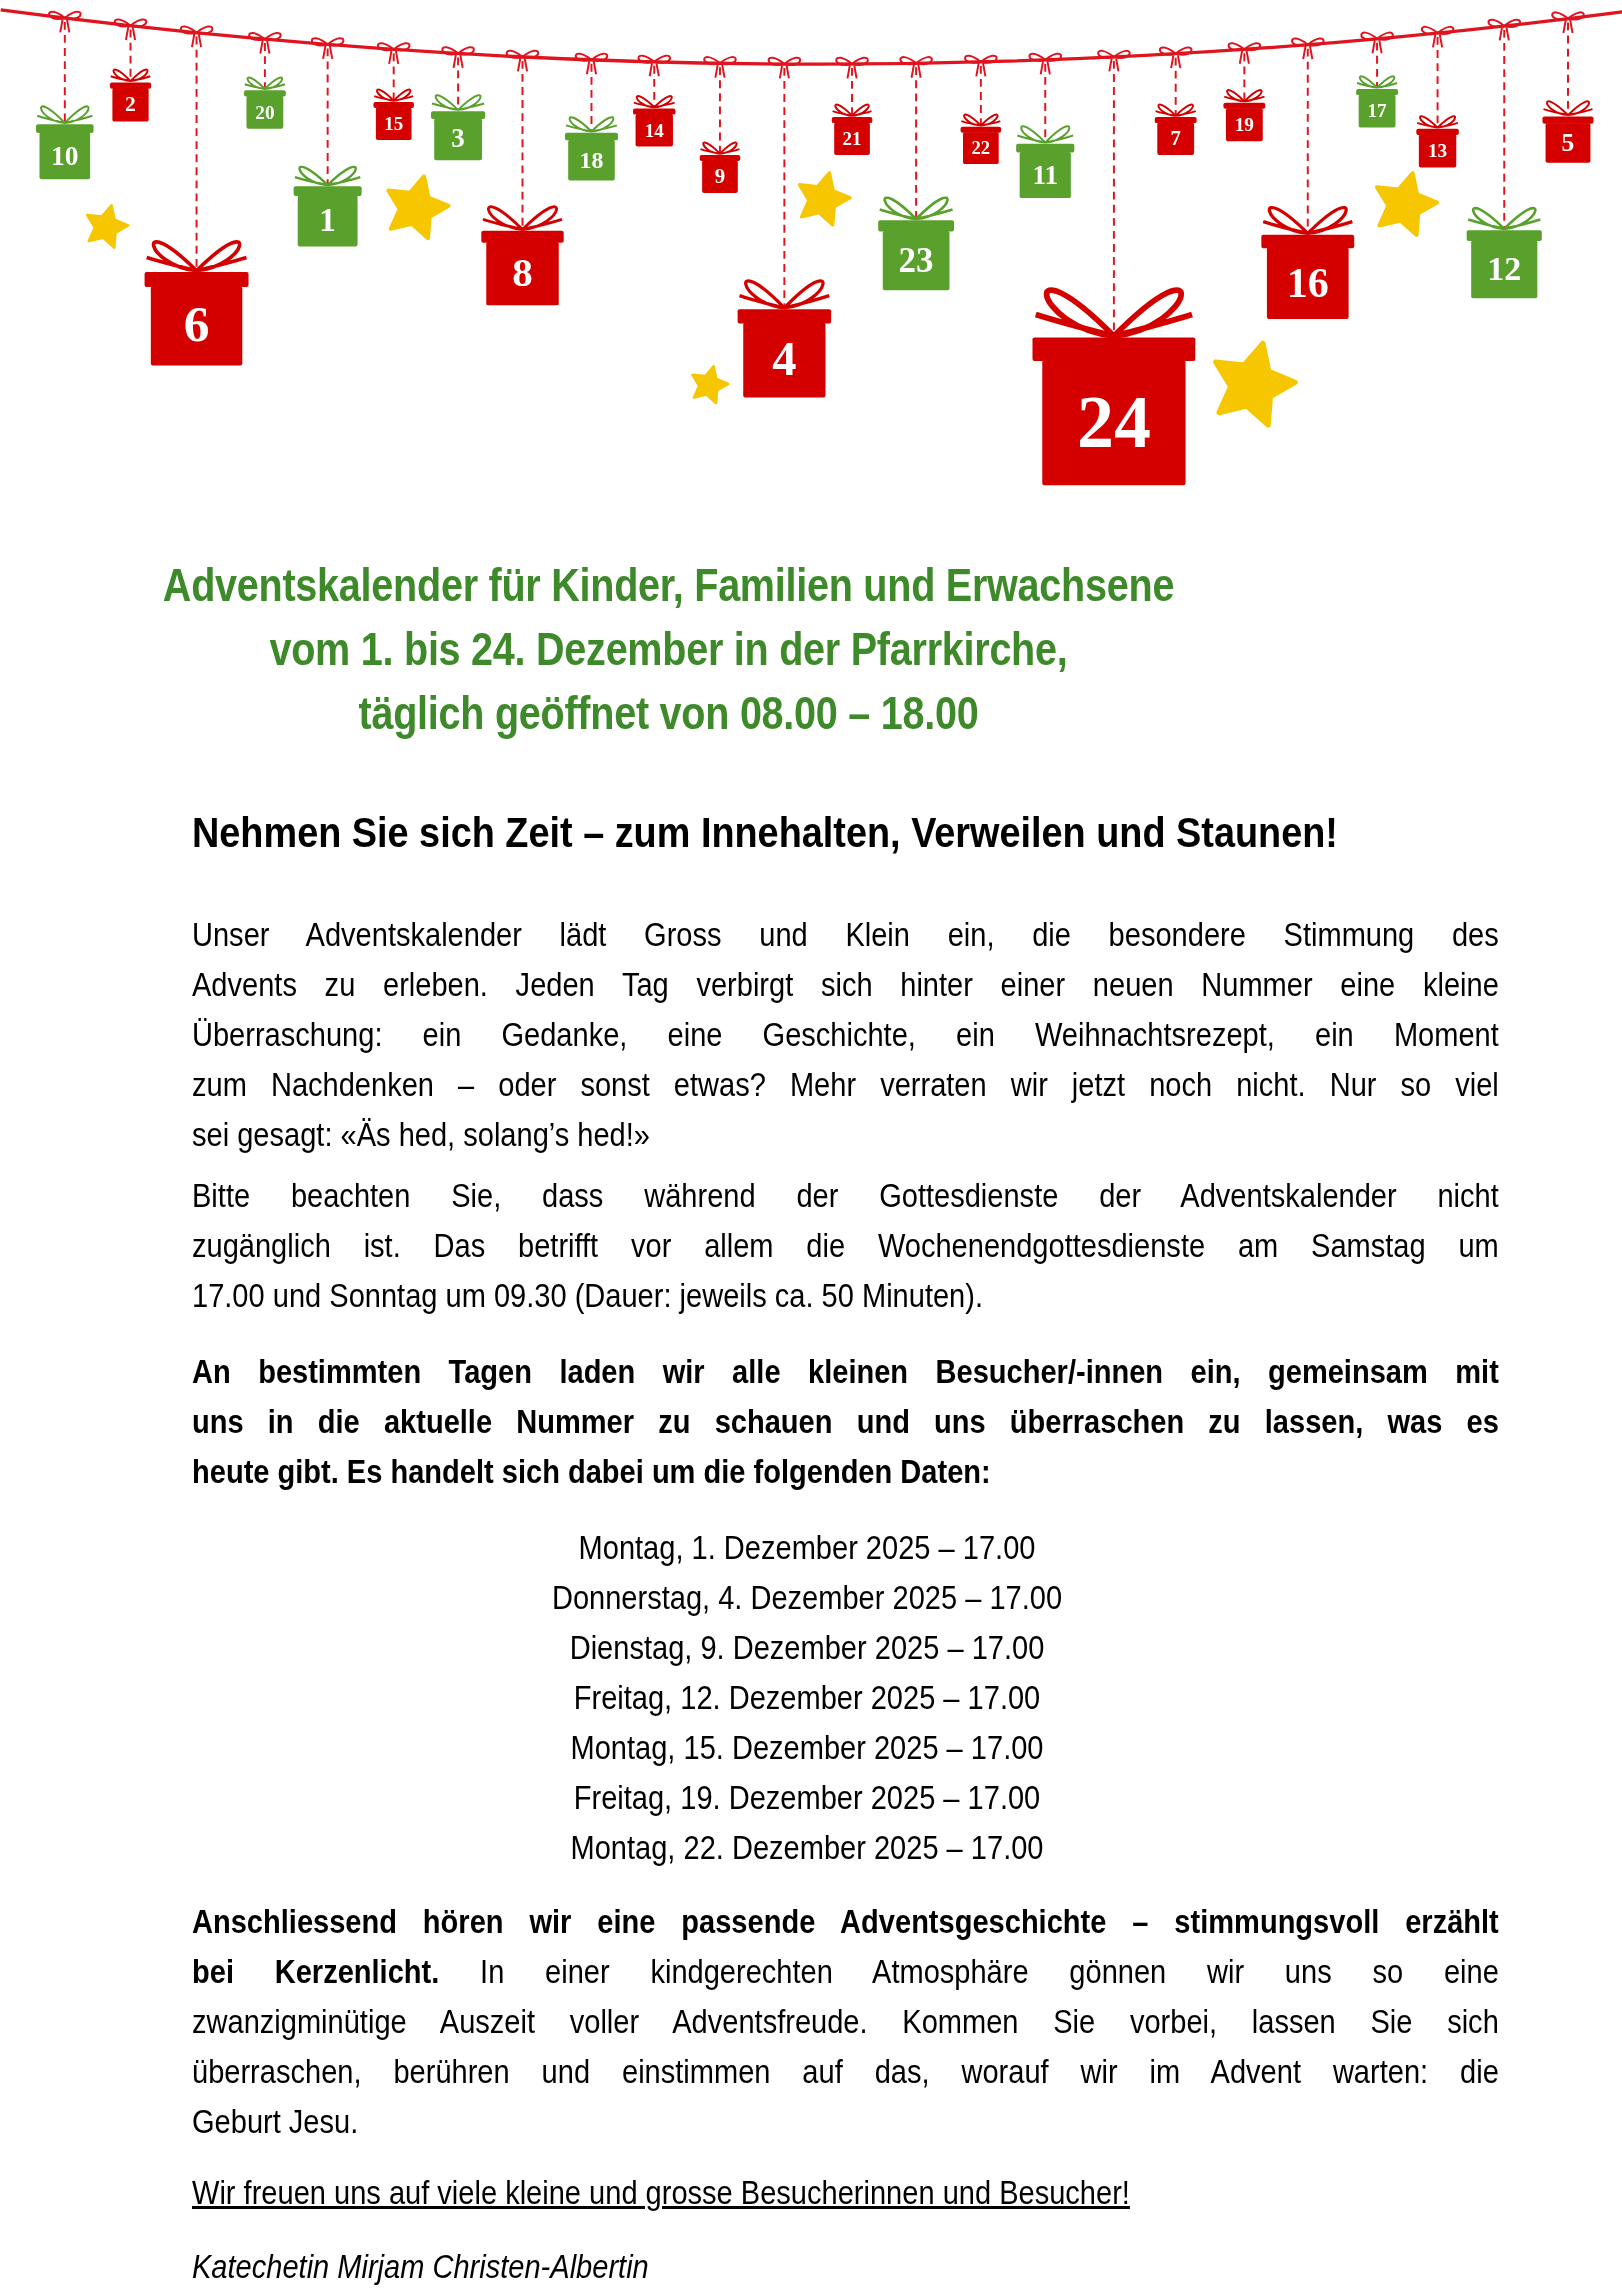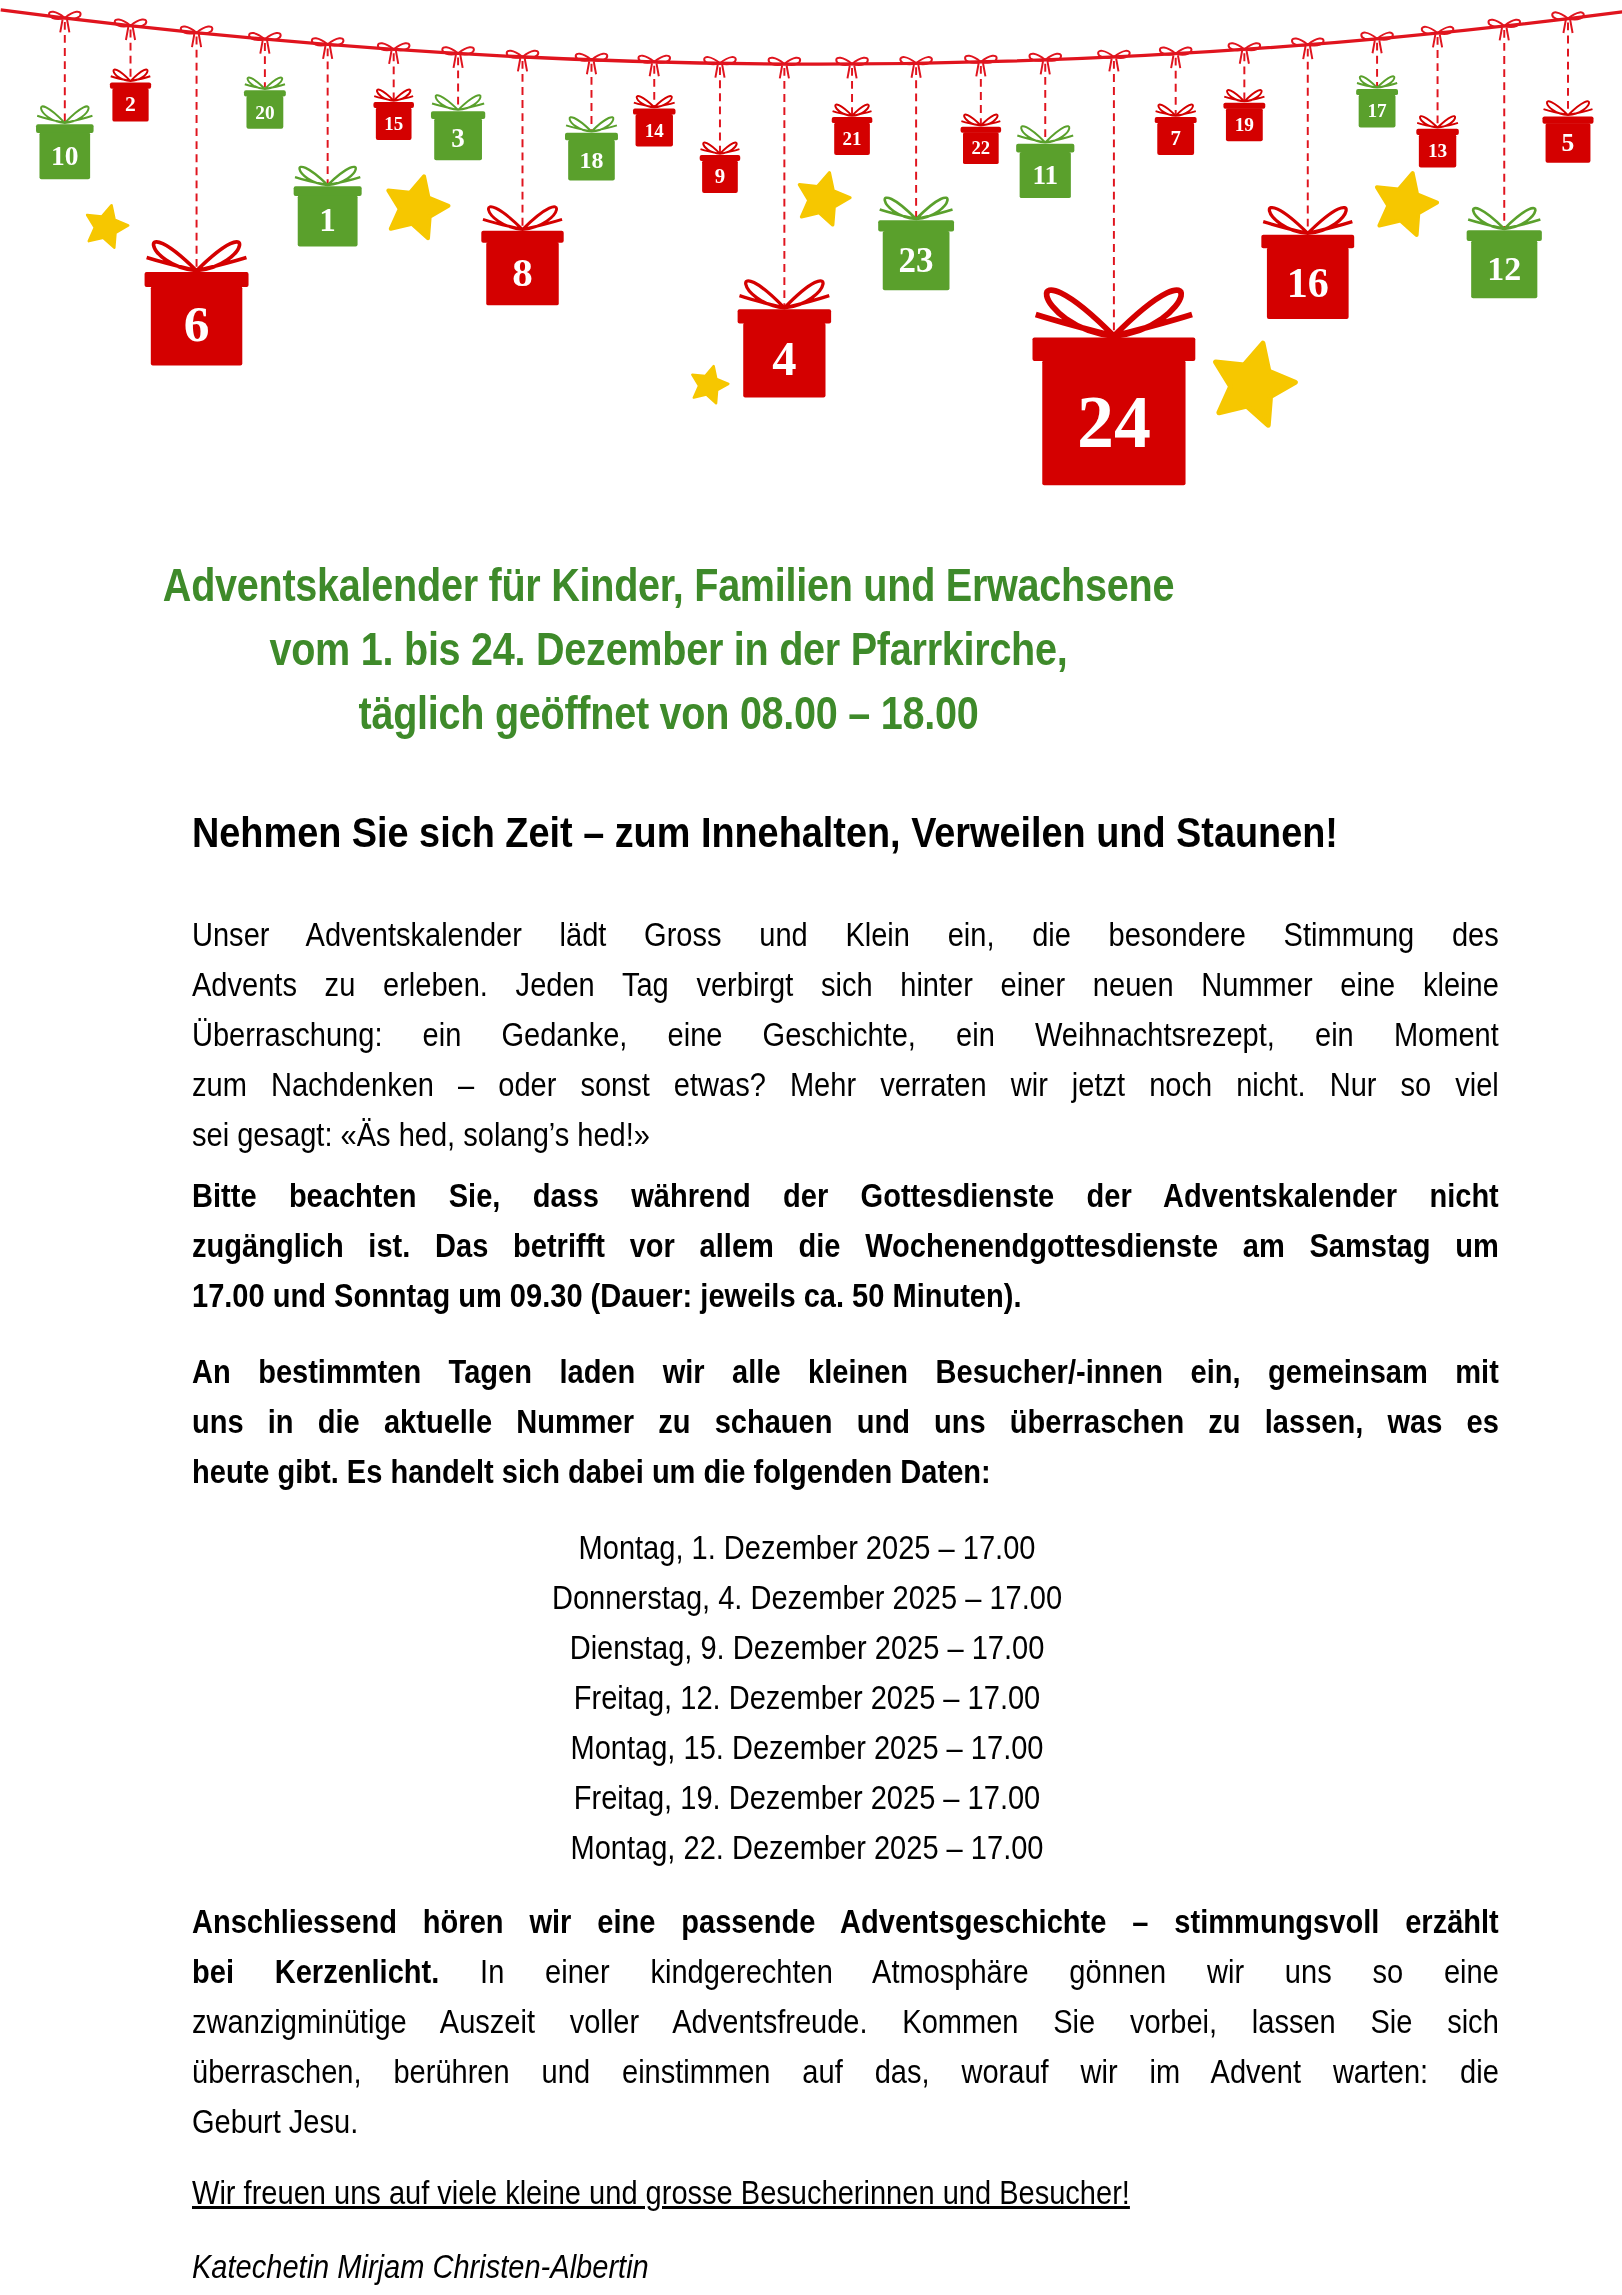--- a/index.html
+++ b/index.html
@@ -236,21 +236,21 @@
 <div class="col" style="top:910px;">
   <div class="scaler">
     <span class="ln just">Unser Adventskalender lädt Gross und Klein ein, die besondere Stimmung des</span>
     <span class="ln just">Advents zu erleben. Jeden Tag verbirgt sich hinter einer neuen Nummer eine kleine</span>
     <span class="ln just">Überraschung: ein Gedanke, eine Geschichte, ein Weihnachtsrezept, ein Moment</span>
     <span class="ln just">zum Nachdenken – oder sonst etwas? Mehr verraten wir jetzt noch nicht. Nur so viel</span>
     <span class="ln">sei gesagt: «Äs hed, solang’s hed!»</span>
   </div>
 </div>
 
-<div class="col" style="top:1171px;font-weight:bold;">
+<div class="col" style="top:1171px;">
   <div class="scaler">
     <span class="ln just">Bitte beachten Sie, dass während der Gottesdienste der Adventskalender nicht</span>
     <span class="ln just">zugänglich ist. Das betrifft vor allem die Wochenendgottesdienste am Samstag um</span>
     <span class="ln">17.00 und Sonntag um 09.30 (Dauer: jeweils ca. 50 Minuten).</span>
   </div>
 </div>
 
 <div class="col" style="top:1347px;">
   <div class="scaler">
     <span class="ln just b">An bestimmten Tagen laden wir alle kleinen Besucher/-innen ein, gemeinsam mit</span>

